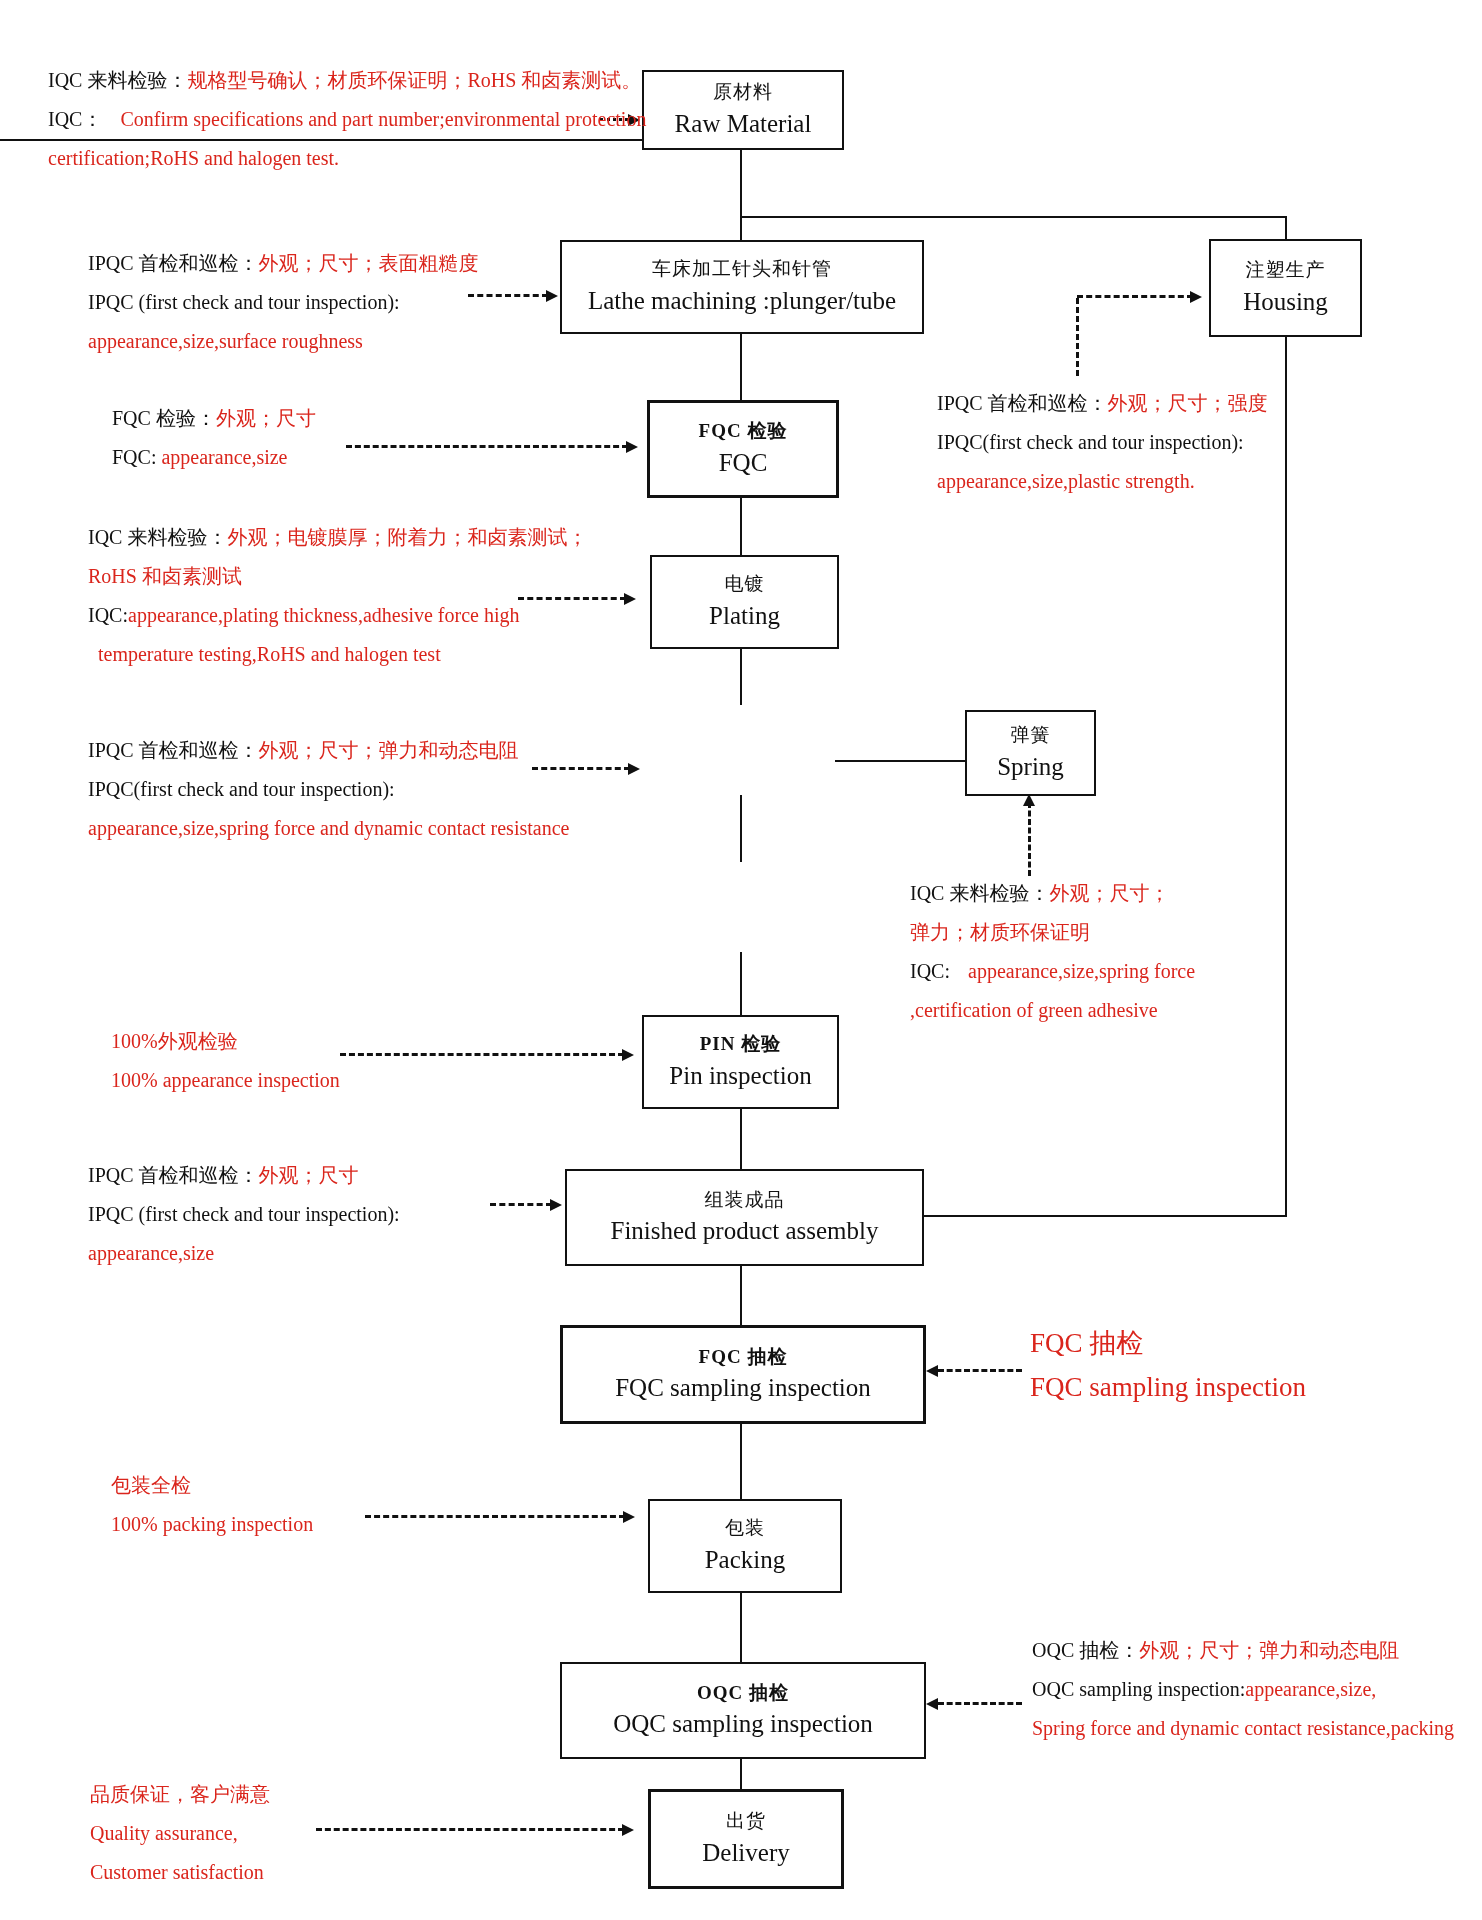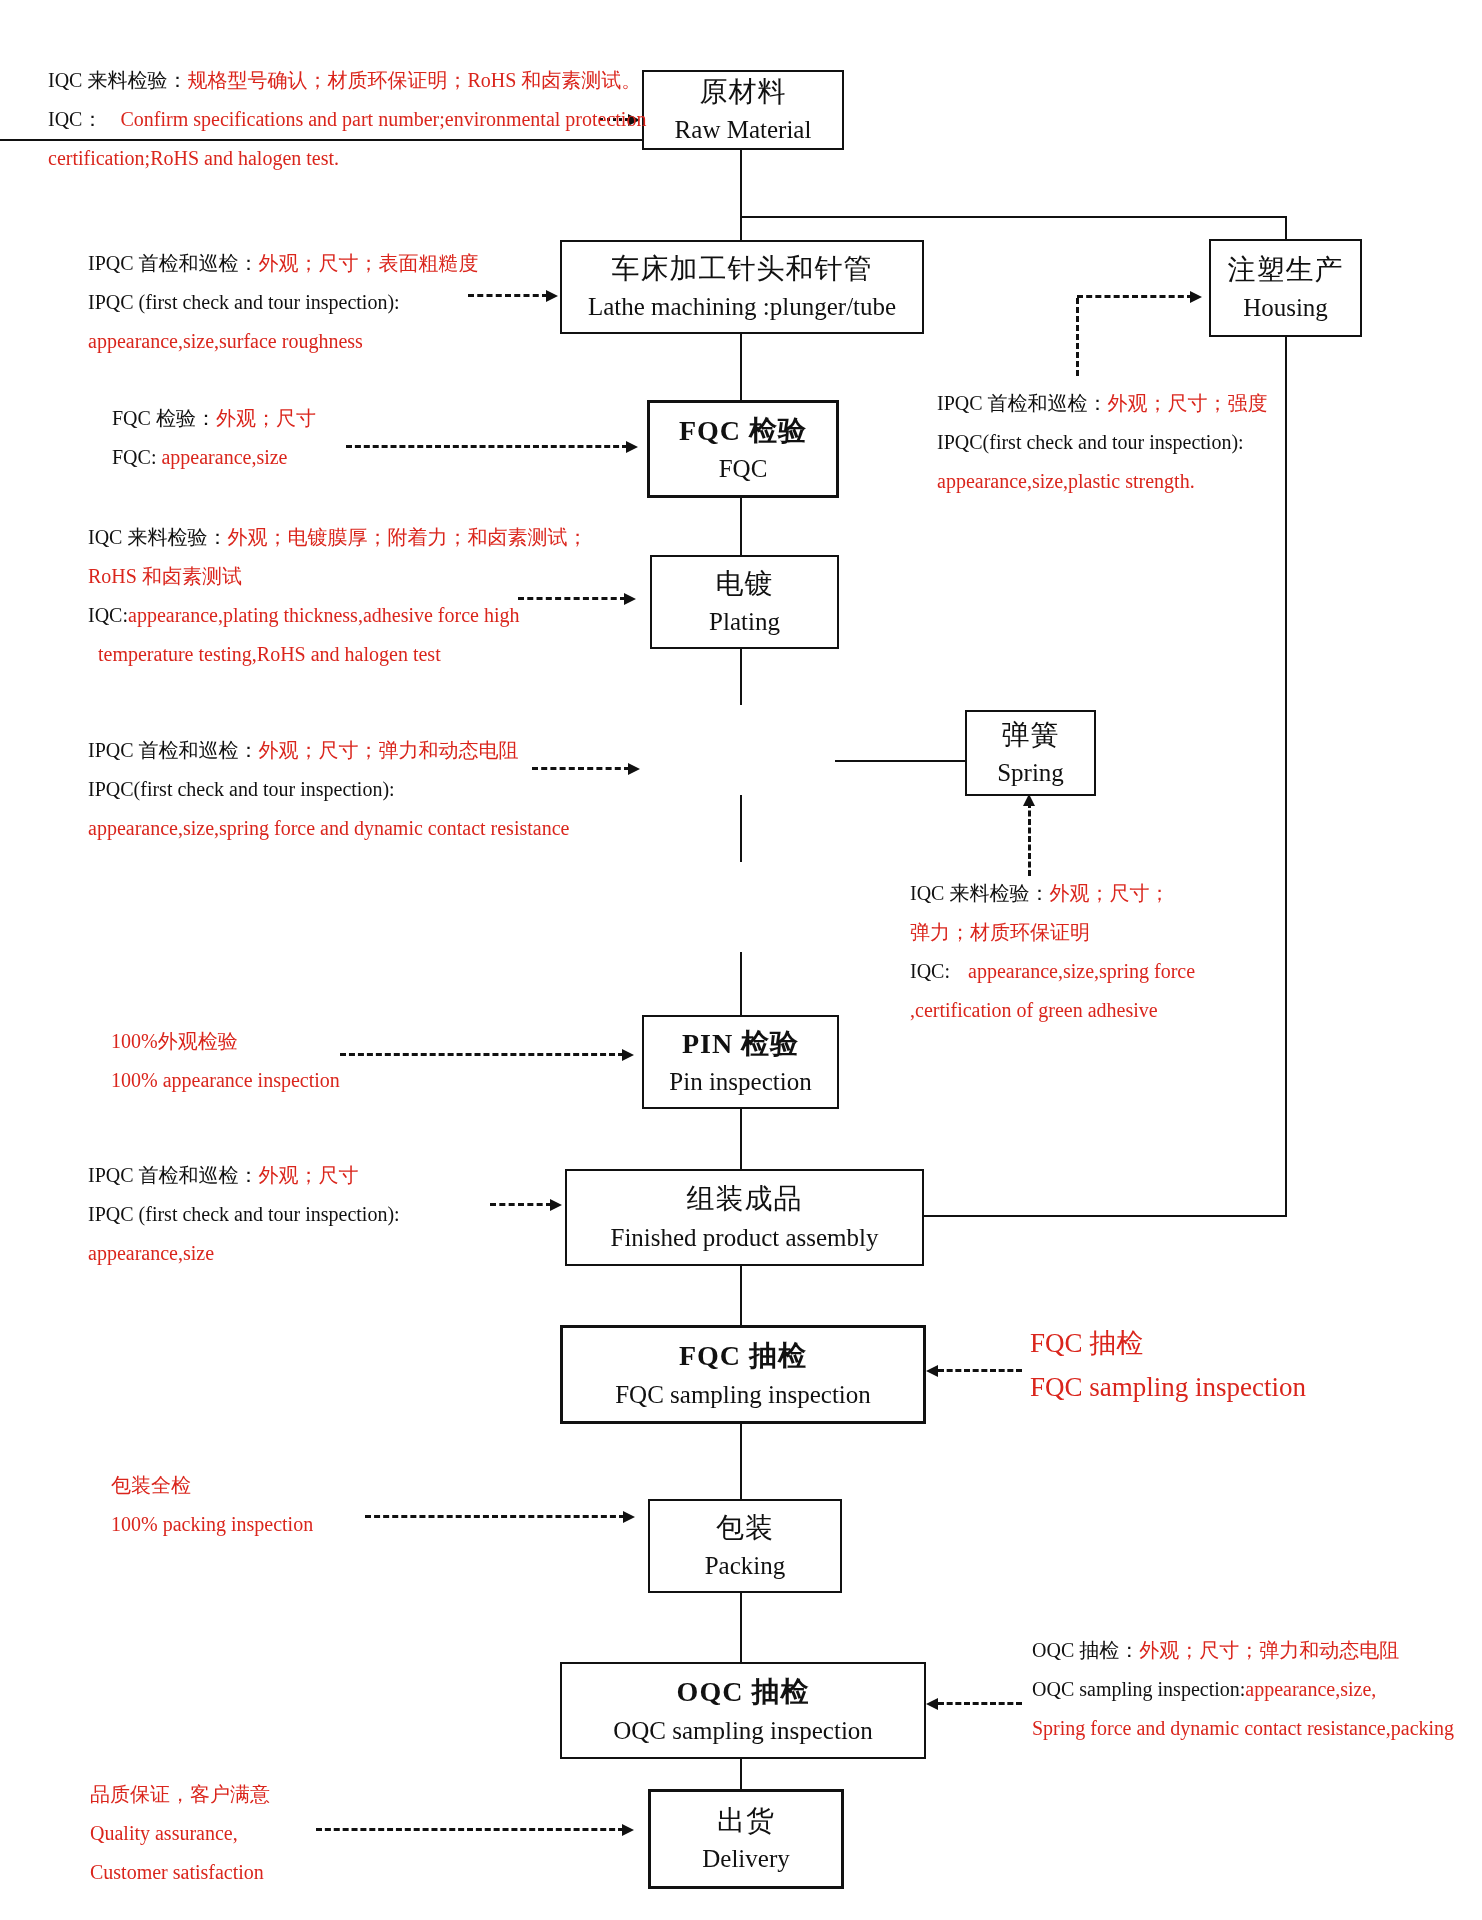--- a/index.html
+++ b/index.html
@@ -1,21 +1,21 @@
 <!DOCTYPE html>
 <html style="--red: #da251c; --ink: #111111;"><head>
 <meta charset="utf-8">
 <style>
   html,body{margin:0;padding:0;background:#ffffff;}
   .canvas{position:relative;width:1482px;height:1920px;background:#fff;overflow:hidden;
           font-family:"Liberation Serif","DejaVu Serif",serif;color:var(--ink,#111);}
   
   .node{position:absolute;border:2px solid #111;background:#fff;display:flex;flex-direction:column;
         align-items:center;justify-content:center;text-align:center;line-height:1.45;}
-  .node .zh{font-size:28px;letter-spacing:1px;}
+  .node .zh{font-size:19px;letter-spacing:1px;}
   .node .en{font-size:25px;}
   .node .b{font-weight:bold;}
   .node.thick{border-width:3px;}
   
   .vl{position:absolute;width:2px;background:#111;}
   .hl{position:absolute;height:2px;background:#111;}
   
   .dh{position:absolute;border-top:3px dashed #111;height:0;}
   .dv{position:absolute;border-left:3px dashed #111;width:0;}
   .dot{position:absolute;border-top:3px dotted #111;height:0;}

